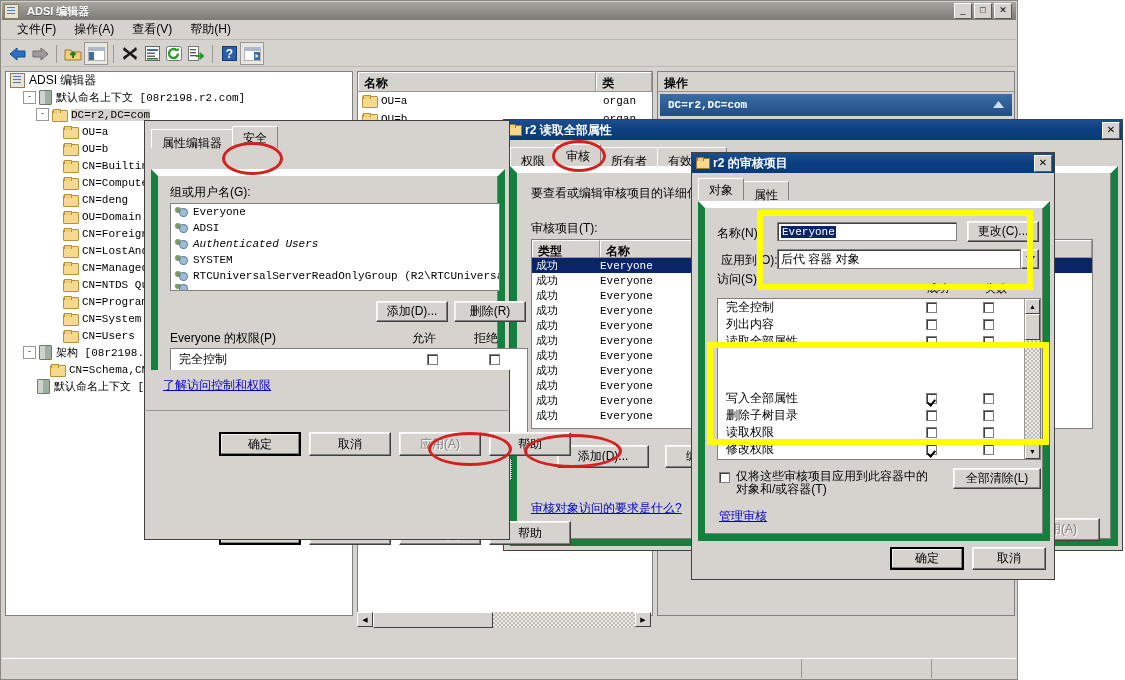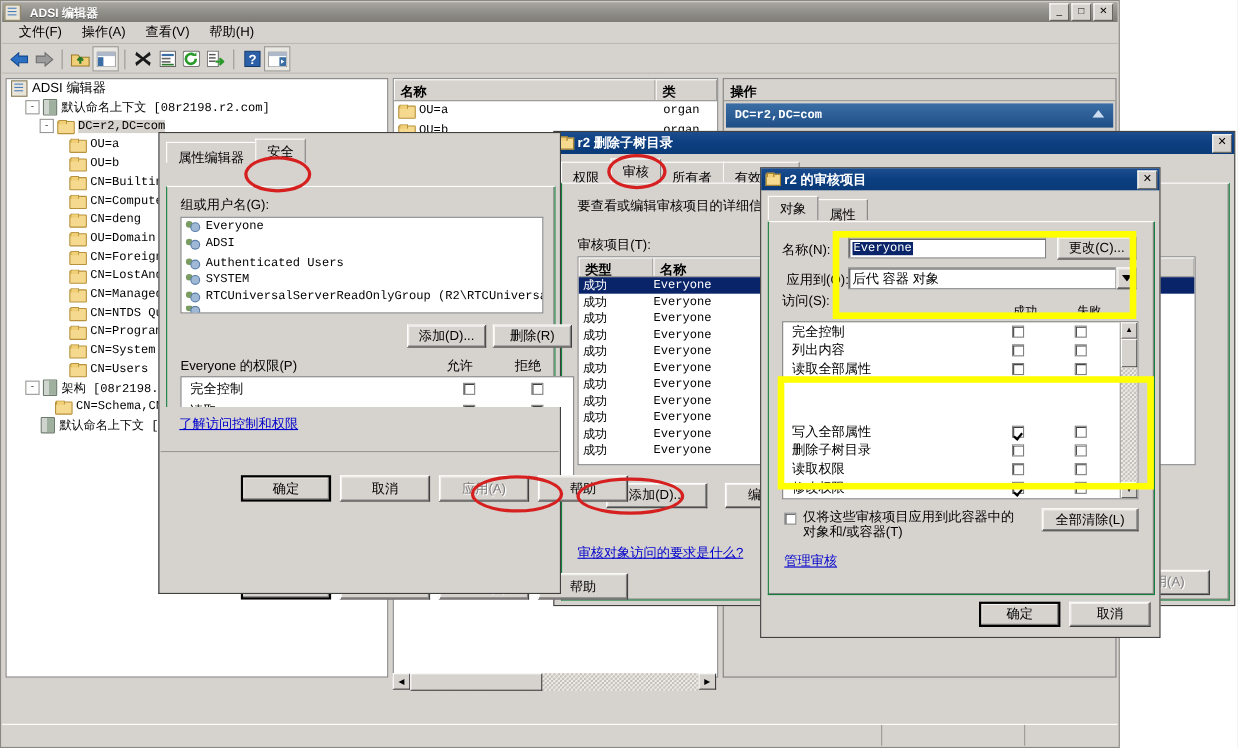--- a/index.html
+++ b/index.html
@@ -89,21 +89,21 @@
   .dlgico:after{content:"";position:absolute;left:1px;top:0;width:5px;height:3px;
       background:#f0cf76;border:1px solid #9c7b2a;border-bottom:none;}
 
   
   .tabstrip{display:flex;align-items:flex-end;height:22px;padding-left:6px;}
   .tab{height:19px;padding:5px 10px 0 10px;box-sizing:border-box;background:#d6d3ce;
       border:1px solid #fff;border-right-color:#808080;border-bottom:none;font-size:12px;
       margin-right:-1px;}
   .tab.active{height:22px;padding-top:3px;border-bottom:none;position:relative;z-index:3;
       background:#d6d3ce;}
-  .tabbody{border:1px solid #15803d;border-top-color:#fff;background:#d6d3ce;
+  .tabbody{border:7px solid #15803d;border-top-color:#fff;background:#d6d3ce;
       box-shadow:inset -1px -1px 0 #808080;box-sizing:border-box;position:relative;}
 
   .lbl{font-size:12px;}
   .grpbox{background:#fff;border:1px solid #808080;box-sizing:border-box;overflow:hidden;}
   .btn{background:#d6d3ce;border:1px solid #fff;border-right-color:#404040;
       border-bottom-color:#404040;box-shadow:inset -1px -1px 0 #808080,inset 1px 1px 0 #f4f2ee;
       font-size:12px;display:flex;align-items:center;justify-content:center;
       box-sizing:border-box;}
   .btn.disabled{color:#808080;text-shadow:1px 1px 0 #fff;}
   .btn.default{border:2px solid #000;}
@@ -373,21 +373,21 @@
   <div class="sbtn" style="width:16px">◀</div>
   <div class="strack" style="flex:1;position:relative;">
     <div class="sthumb" style="position:absolute;left:0;top:0;width:120px;height:100%;"></div>
   </div>
   <div class="sbtn" style="width:16px">▶</div>
 </div>
 
 <div class="dlg" id="dlg-adv" style="left:503px;top:119px;width:620px;height:432px;">
   <div class="dlg-title">
     <span class="dlgico"></span>
-    <span class="tt">r2 删除子树目录</span>
+    <span class="tt">r2 读取全部属性</span>
     <span class="dlg-x">✕</span>
   </div>
 
   <div class="tabstrip" style="margin-top:4px;">
     <span class="tab">权限</span>
     <span class="tab active">审核</span>
     <span class="tab">所有者</span>
     <span class="tab">有效权限</span>
   </div>
 
@@ -507,21 +507,21 @@
     <div class="grpbox" style="position:absolute;left:12px;top:27px;width:330px;height:88px;">
       <div id="principal-rows">
           <div style="display: flex; align-items: center; height: 16px; padding-left: 4px; white-space: nowrap;">
             <span class="userico"></span>
             <span class="mono" style="font-size:11px;">Everyone</span>
           </div>
           <div style="display: flex; align-items: center; height: 16px; padding-left: 4px; white-space: nowrap;">
             <span class="userico"></span>
             <span class="mono" style="font-size:11px;">ADSI</span>
           </div>
-          <div style="display: flex; align-items: flex-end; height: 16px; padding-left: 4px; white-space: nowrap;">
+          <div style="display: flex; align-items: center; height: 16px; padding-left: 4px; white-space: nowrap; font-style: italic;">
             <span class="userico"></span>
             <span class="mono" style="font-size:11px;">Authenticated Users</span>
           </div>
           <div style="display: flex; align-items: center; height: 16px; padding-left: 4px; white-space: nowrap;">
             <span class="userico"></span>
             <span class="mono" style="font-size:11px;">SYSTEM</span>
           </div>
           <div style="display: flex; align-items: center; height: 16px; padding-left: 4px; white-space: nowrap;">
             <span class="userico"></span>
             <span class="mono" style="font-size:11px;">RTCUniversalServerReadOnlyGroup (R2\RTCUniversalS...</span>

